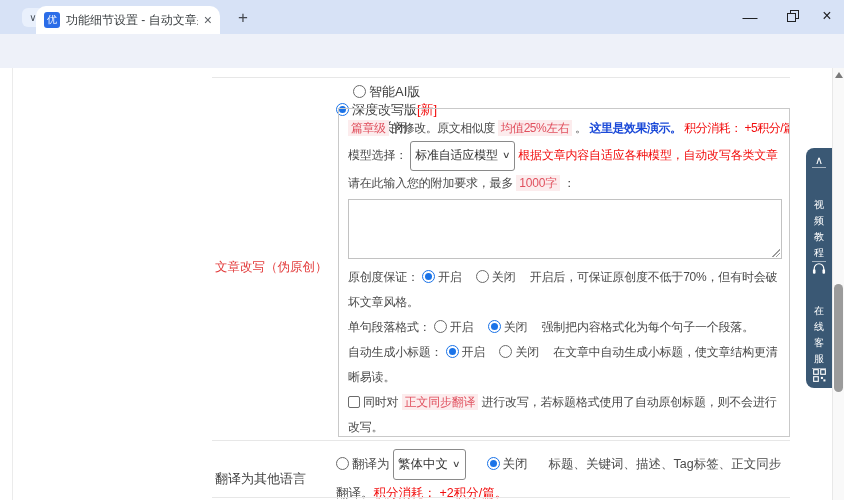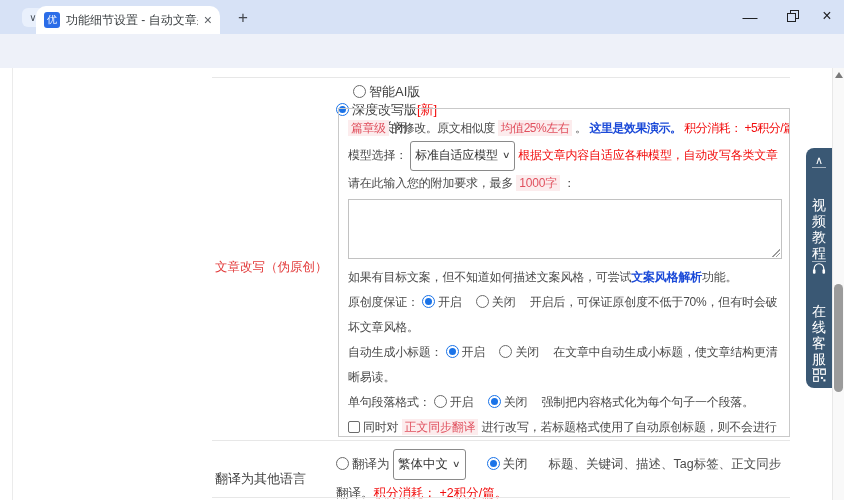--- a/index.html
+++ b/index.html
@@ -72,21 +72,21 @@
   .grip { position:absolute; right:2px; bottom:2px; width:9px; height:9px; pointer-events:none;
     background:linear-gradient(135deg, transparent 0 55%, #9a9a9a 55% 62%, transparent 62% 75%, #9a9a9a 75% 82%, transparent 82%); }
 
   .sec2 { position:absolute; left:336px; top:381px; width:456px; font-size:12.5px; color:#4a4a4a; line-height:26px; }
 
   
   .widget { position:absolute; left:806px; top:148px; width:26px; height:240px; background:#3a5874;
     border-radius:8px 0 0 8px; display:flex; flex-direction:column; align-items:center; justify-content:space-evenly;
     padding:6px 0; color:#fff; }
   .widget .wdiv { width:14px; height:1px; background:rgba(255,255,255,.55); }
-  .vtext { width:14px; word-break:break-all; line-height:16px; font-size:14px; text-align:center; cursor:pointer;margin-top:28px; }
+  .vtext { width:14px; word-break:break-all; line-height:16px; font-size:10px; text-align:center; cursor:pointer;margin-top:28px; }
   .wicon { cursor:pointer; display:flex; align-items:center; justify-content:center; }
   .collapse { font-size:11px; }
 
   
   .scrollbar { position:absolute; left:832px; top:68px; width:12px; height:432px; background:#f9f9f9; border-left:1px solid #e8e8e8; }
   .sb-up { position:absolute; left:2px; top:4px; width:0; height:0; border-left:4px solid transparent; border-right:4px solid transparent;
     border-bottom:6px solid #7a7a7a; cursor:pointer; }
   .sb-thumb { position:absolute; left:1px; top:216px; width:9px; height:108px; background:#9b9b9b; border-radius:5px; cursor:pointer; }
 </style>
 </head>
@@ -169,45 +169,42 @@
         <span class="red">根据文章内容自适应各种模型，自动改写各类文章</span>
       </p>
       <p class="nowrap">
         <span>请在此输入您的附加要求，最多 </span><span class="hl">1000字</span><span> ：</span>
       </p>
       <div class="tawrap">
         <textarea style=""></textarea>
         <span class="grip"></span>
       </div>
       <p class="wrap">
-        <span>如果有目标文案，但不知道如何描述文案风格，可尝试</span><span class="blue">文案风格解析</span><span>功能。</span>
-      </p>
-      <p class="wrap">
         <span>原创度保证：</span>
         <span><span class="radio sel"></span><span>开启</span></span>
         <span class="gap8"></span>
         <span><span class="radio"></span><span>关闭</span></span>
         <span class="gap8"></span>
         <span>开启后，可保证原创度不低于70%，但有时会破坏文章风格。</span>
       </p>
       <p class="wrap">
+        <span>单句段落格式：</span>
+        <span><span class="radio"></span><span>开启</span></span>
+        <span class="gap8"></span>
+        <span><span class="radio sel"></span><span>关闭</span></span>
+        <span class="gap8"></span>
+        <span>强制把内容格式化为每个句子一个段落。</span>
+      </p>
+      <p class="wrap">
         <span>自动生成小标题：</span>
         <span><span class="radio sel"></span><span>开启</span></span>
         <span class="gap8"></span>
         <span><span class="radio"></span><span>关闭</span></span>
         <span class="gap8"></span>
         <span>在文章中自动生成小标题，使文章结构更清晰易读。</span>
-      </p>
-      <p class="wrap">
-        <span>单句段落格式：</span>
-        <span><span class="radio"></span><span>开启</span></span>
-        <span class="gap8"></span>
-        <span><span class="radio sel"></span><span>关闭</span></span>
-        <span class="gap8"></span>
-        <span>强制把内容格式化为每个句子一个段落。</span>
       </p>
       <p class="wrap">
         <span class="checkbox"></span><span>同时对 </span><span class="hl">正文同步翻译</span><span> 进行改写，若标题格式使用了自动原创标题，则不会进行改写。</span>
       </p>
     </div>
 
     <div class="rowlabel lab-red" style="top:183px">文章改写（伪原创）</div>
 
     <div class="hline" style="top:372px"></div>
 

